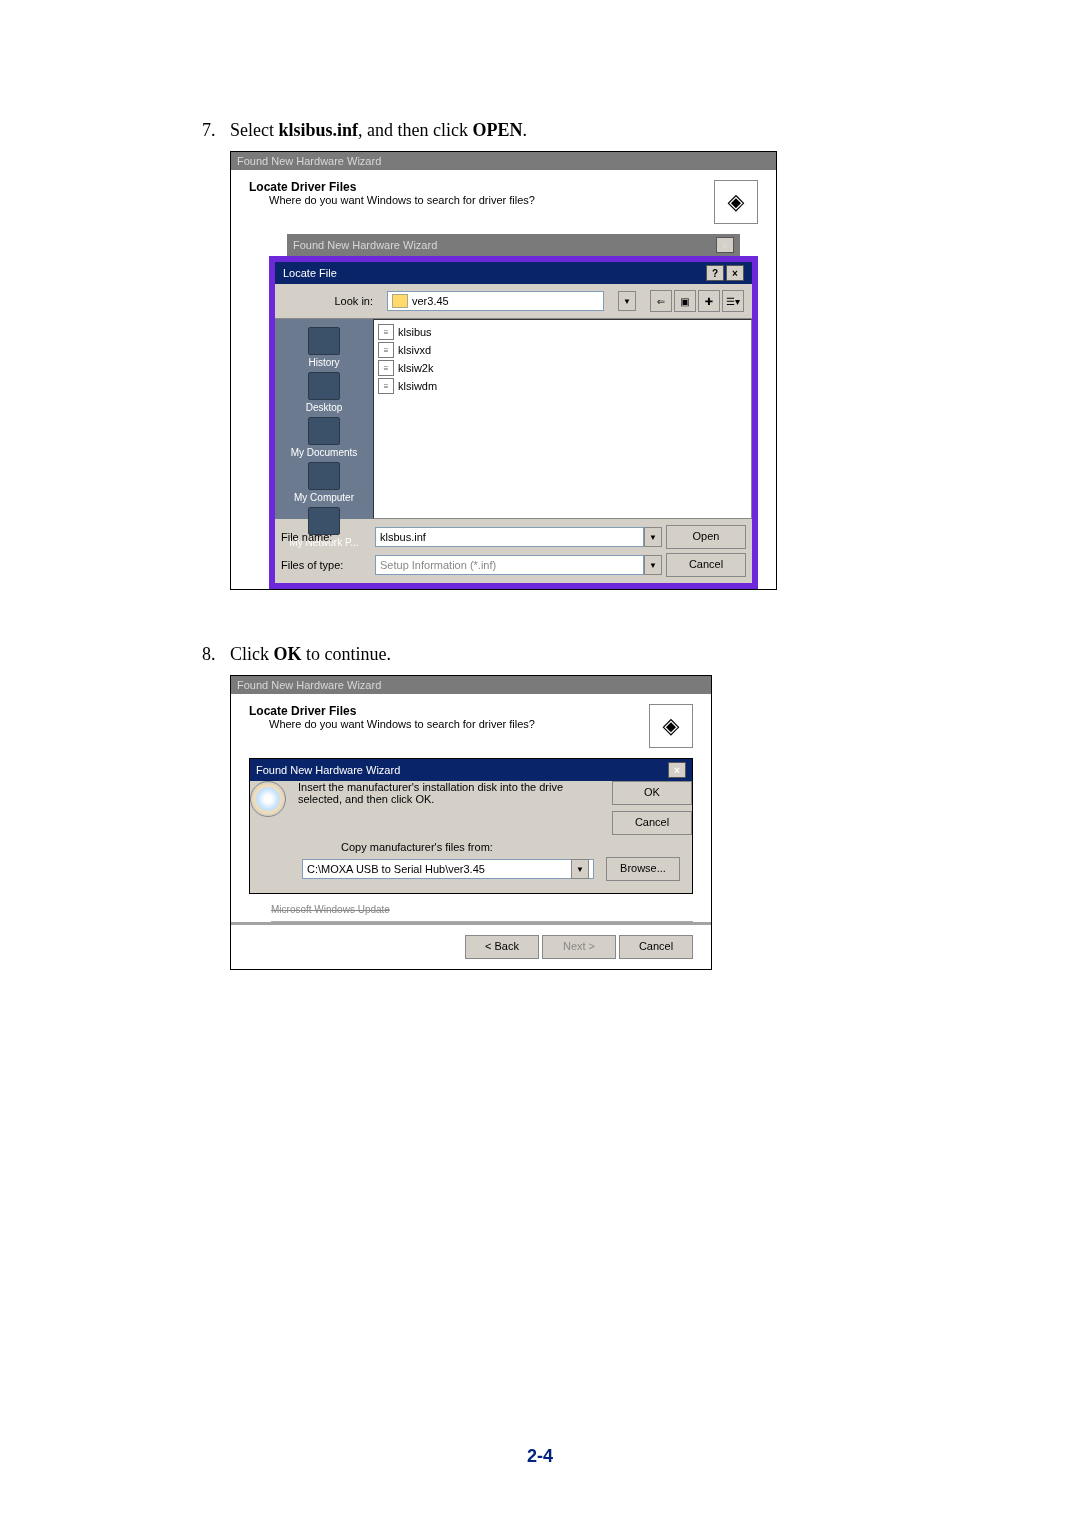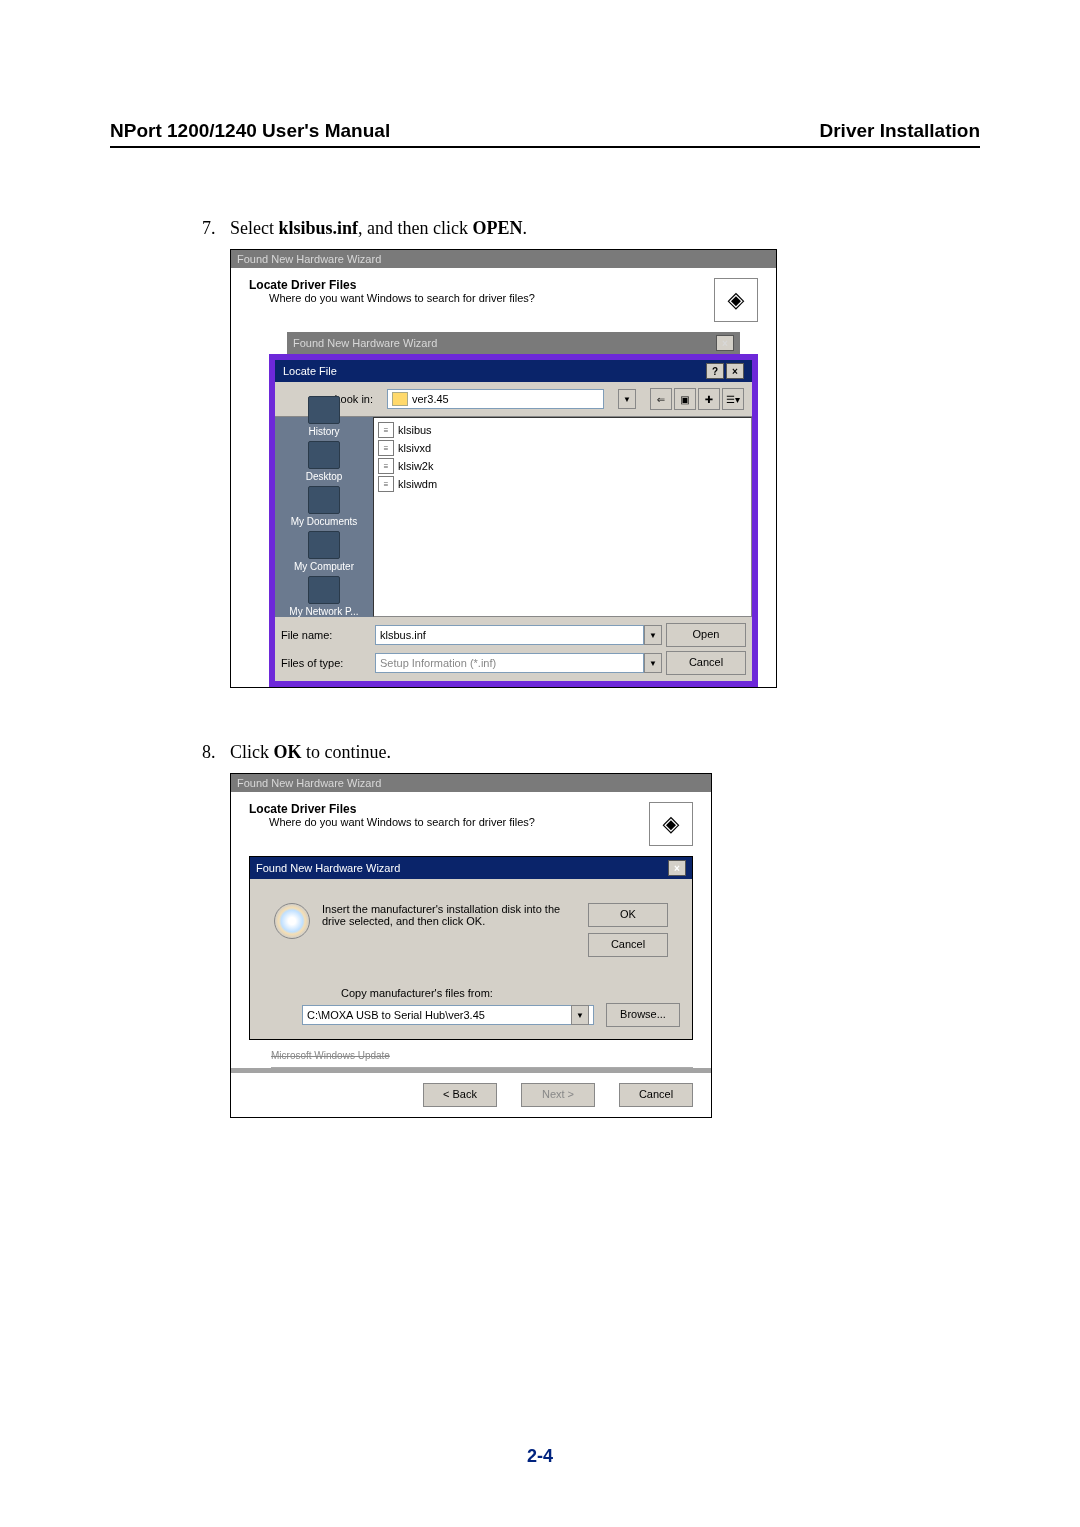--- a/index.html
+++ b/index.html
@@ -119,21 +119,20 @@
   .lf-tool { width:20px;height:20px;border:1px solid #888;background:#d4d0c8;display:flex;align-items:center;justify-content:center;font-size:10px; }
   .lf-main { display:flex; height:200px; background:#d4d0c8; }
   .lf-places {
     width:98px;
     background:#6b7a8f;
     display:flex;flex-direction:column;align-items:center;
     padding-top:8px;
     gap:4px;
     color:#fff;
     font-size:10px;
-    justify-content:flex-end;
   }
   .place { display:flex;flex-direction:column;align-items:center;gap:2px; }
   .place-ico { width:30px;height:26px;background:#3b5169;border:1px solid #2a3a4a;border-radius:2px; }
   .lf-filelist {
     flex:1;background:#fff;border:1px inset #888;
     padding:4px;
     display:flex;flex-direction:column;align-items:flex-start;gap:2px;
   }
   .file-row { display:flex;align-items:center;gap:4px;font-size:11px; }
   .file-ico { width:14px;height:14px;border:1px solid #7a7a7a;background:#fff;display:inline-flex;align-items:center;justify-content:center;font-size:8px;color:#555; }
@@ -171,58 +170,54 @@
   .dlg2-head {
     padding:10px 18px; display:flex;justify-content:space-between;align-items:flex-start;
   }
   .dlg2 .inner {
     margin:0 18px 10px 18px;border:1px solid #000;background:#d4d0c8;
   }
   .dlg2 .inner-titlebar {
     background:#0a246a;color:#fff;padding:3px 6px;display:flex;justify-content:space-between;align-items:center;
   }
   .dlg2 .inner-body {
-    padding:24px;
+    padding:0;
     display:grid;
     grid-template-columns: 40px 1fr 80px;
     gap:8px;
     align-items:flex-start;
   }
   .cd-ico { width:34px;height:34px;border-radius:50%;background:radial-gradient(circle,#fff 0 15%,#c0e0ff 45%,#f5deb3 55%,#d4d0c8 70%); border:1px solid #888; }
   .dlg2-btn { height:22px;border:1px solid #888;background:#d4d0c8;text-align:center;line-height:20px;font-size:11px;margin-bottom:6px; }
   .dlg2 .copyrow { padding:0 12px 12px 52px; }
   .dlg2 .copyrow .lbl { font-size:11px;margin-bottom:4px;margin-left:39px; }
   .dlg2 .copyrow .row2 { display:flex;gap:12px;align-items:center; }
   .dlg2 .combo { flex:1;border:1px solid #7f9db9;background:#fff;height:18px;display:flex;align-items:center;padding:0 4px;justify-content:space-between; }
   .dlg2 .foot {
-    border-top:5px solid #a3a3a3;
-    display:flex;justify-content:flex-end;gap:24px;padding:10px 18px;
+    border-top:3px solid #a3a3a3;
+    display:flex;justify-content:flex-end;gap:3px;padding:10px 18px;
   }
   .footbtn { width:72px;height:22px;border:1px solid #888;background:#d4d0c8;text-align:center;line-height:20px;font-size:11px; }
   .footbtn.disabled { color:#888; }
   .muted-strip { margin:0 18px 0 40px;border-bottom:1px solid #aaa;font-size:10px;color:#888;text-decoration:line-through;padding-bottom:6px; }
 
   .page-num {
     position:absolute;
     bottom:60px;left:0;right:0;
     text-align:center;
     font-family: Arial, sans-serif;
     font-weight:bold;
     font-size:18px;
     color:#00237f;
   }
 </style>
 </head>
 <body>
 
 <div class="page">
-  <div class="header-row">
-    <div class="header-left">NPort 1200/1240 User's Manual</div>
-    <div class="header-right">Driver Installation</div>
-  </div>
 
   <div class="step">
     <div class="step-num">7.</div>
     <div class="step-text">
       <span>Select </span><b>klsibus.inf</b><span>, and then click </span><b>OPEN</b><span>.</span>
     </div>
   </div>
 
   <div class="screenshot-wrap">
     <div class="dlg1">

